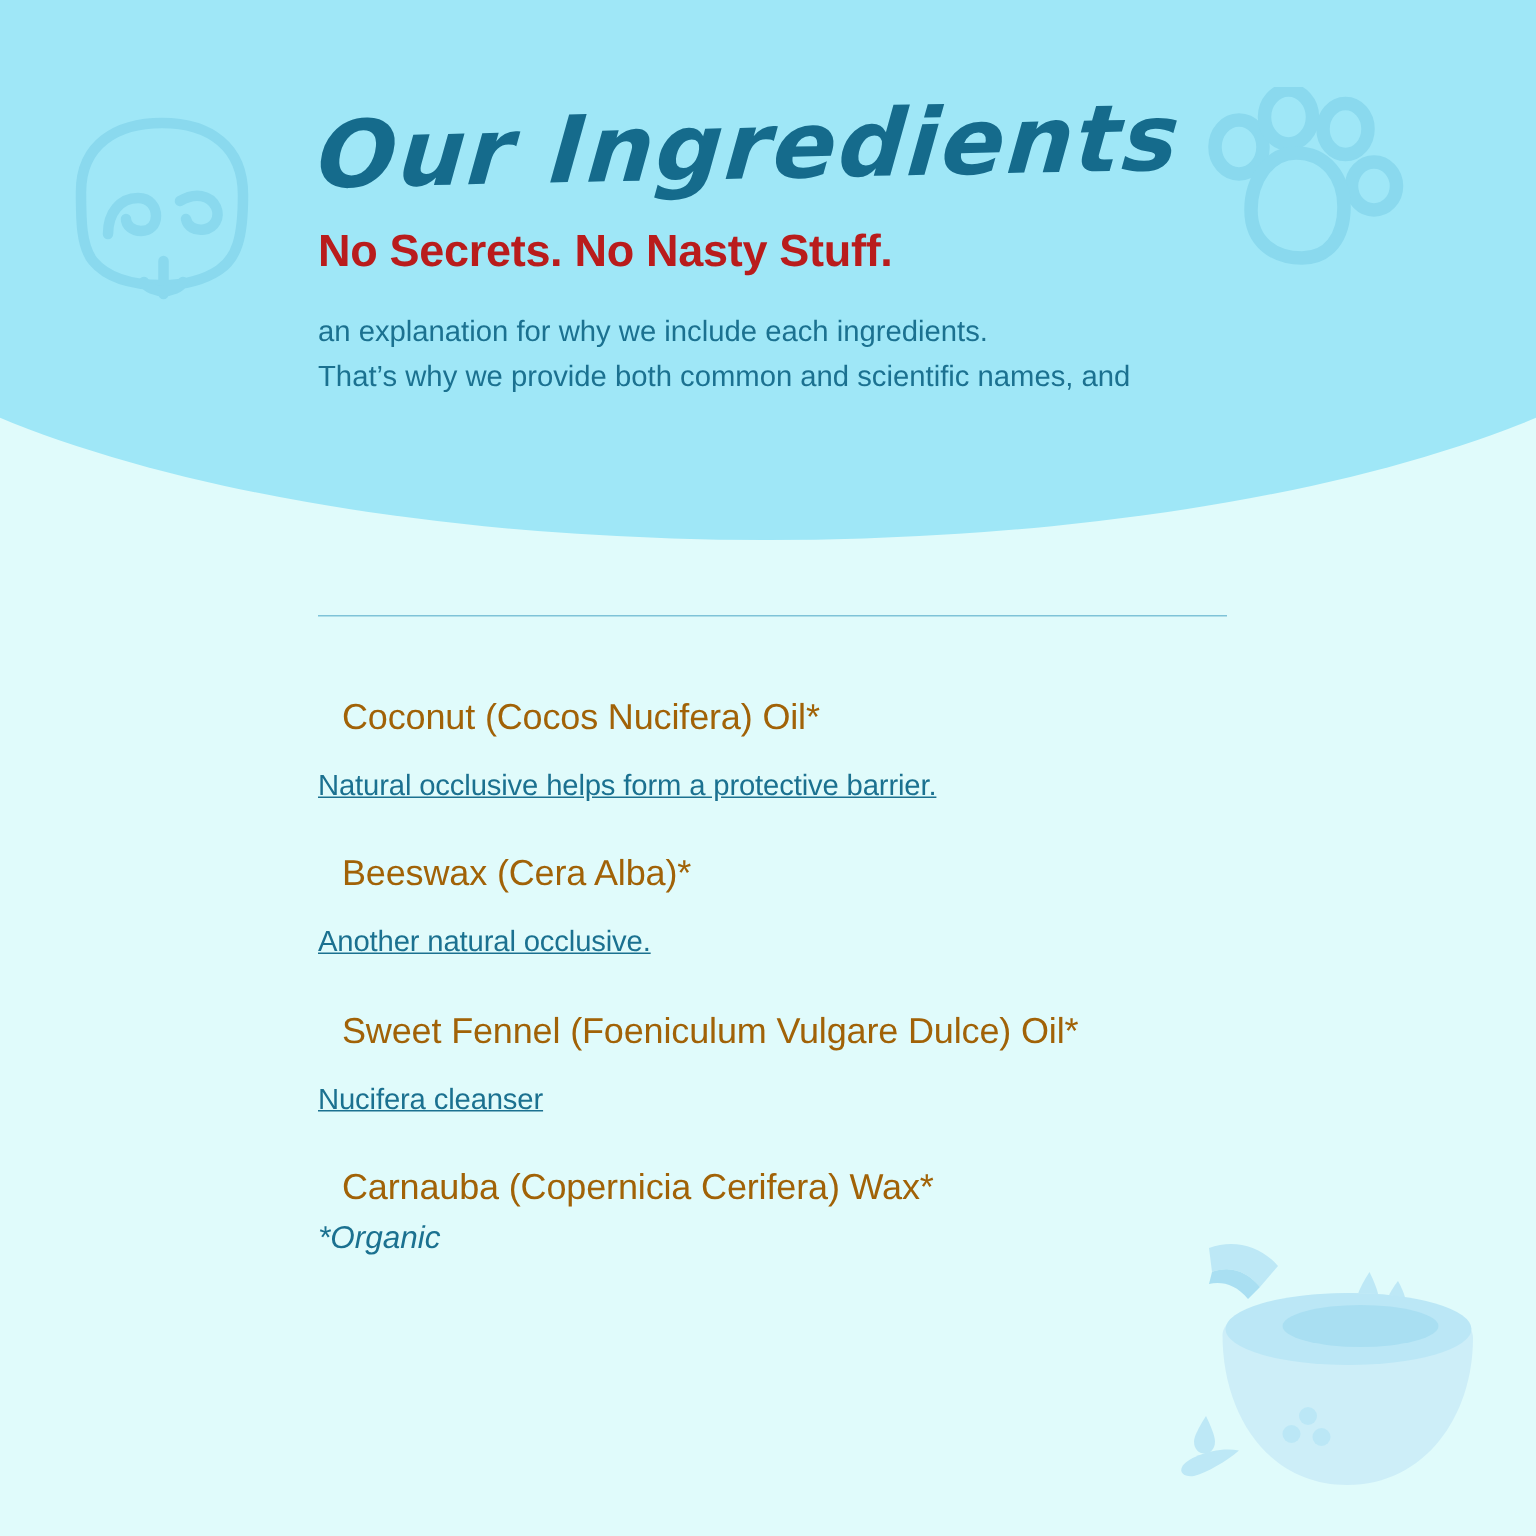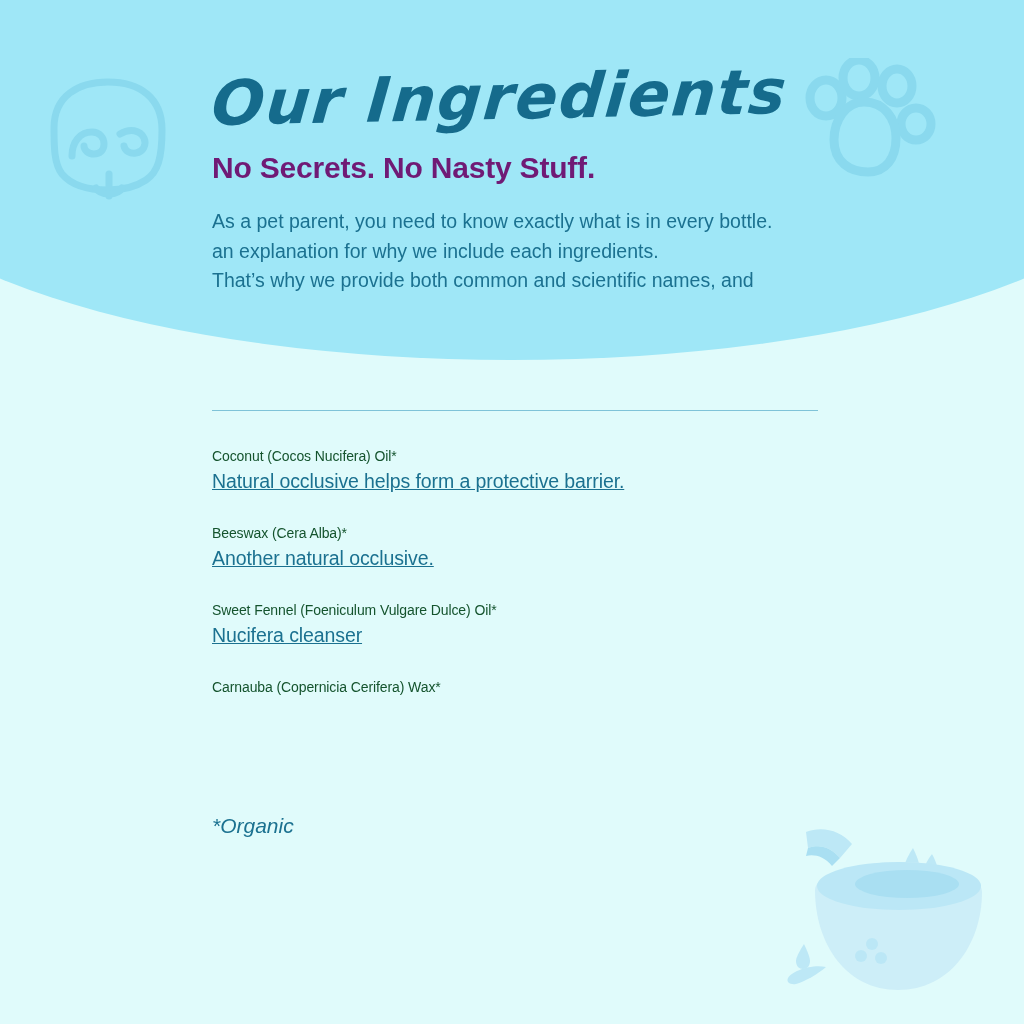--- a/index.html
+++ b/index.html
@@ -65,21 +65,21 @@
     color: #156b8c;
     transform: skewX(-6deg) rotate(-1.2deg);
     transform-origin: left center;
   }
 
   .page-subtitle {
     margin: 16px 0 0 0;
     font-size: 30px;
     font-weight: 700;
     letter-spacing: -0.2px;
-    color: #701a75;
+    color: #b91c1c;
   }
 
   .intro {
     margin: 22px 0 0 0;
     font-size: 19.5px;
     line-height: 1.52;
     color: #1b7190;
     max-width: 680px;
   }
   .intro-line { display: block; }
@@ -103,24 +103,24 @@
     width: 720px;
     z-index: 3;
   }
 
   .ingredient {
     margin-bottom: 30px;
   }
   .ingredient:last-of-type { margin-bottom: 0; }
 
   .ingredient-name {
-    margin: 0;
-    font-size: 14px;
+    margin: 16px;
+    font-size: 24px;
     line-height: 1.34;
-    color: #14532d;
+    color: #a16207;
     letter-spacing: -0.1px;
   }
 
   .ingredient-desc {
     margin: 2px 0 0 0;
     font-size: 19.5px;
     line-height: 1.34;
     color: #1b7190;
     letter-spacing: -0.1px;
     text-decoration: underline;
@@ -196,21 +196,20 @@
                C17 157 14 154 14 149 C14 144 22 132 22 132 Z" fill="#bde8f6"></path>
       <path d="M44 155 C36 162 22 170 14 172 C8 173 4 170 6 166
                C9 160 28 152 44 155 Z" fill="#bde8f6"></path>
     </svg>
   </div>
 
   <div class="header-text">
     <h1 class="page-title">Our Ingredients</h1>
     <h2 class="page-subtitle">No Secrets. No Nasty Stuff.</h2>
     <p class="intro">
-      <span class="intro-line">As a pet parent, you need to know exactly what is in every bottle.</span>
       <span class="intro-line">an explanation for why we include each ingredients.</span>
       <span class="intro-line">That’s why we provide both common and scientific names, and</span>
     </p>
   </div>
 
   <div class="divider"></div>
 
   <div class="ingredients">
 
     <div class="ingredient">

